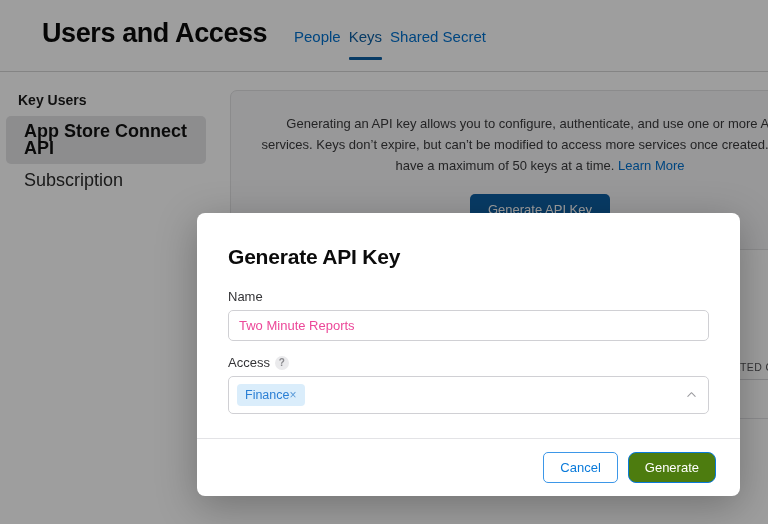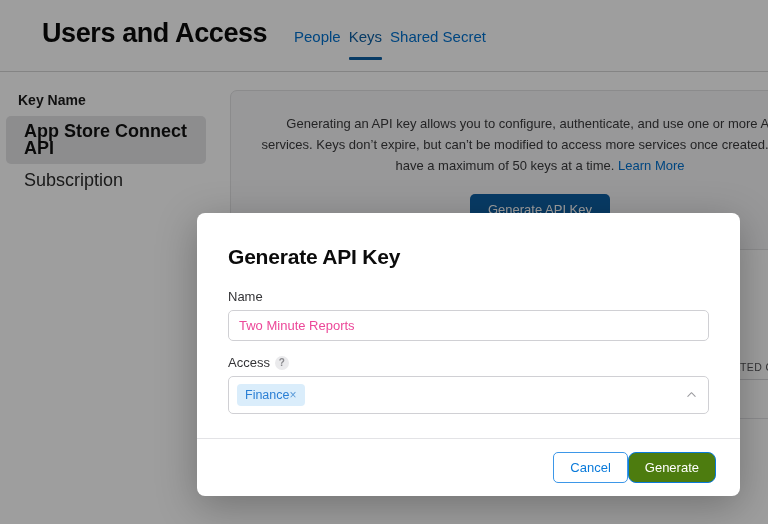--- a/index.html
+++ b/index.html
@@ -305,20 +305,21 @@
     align-items: center;
     justify-content: center;
   }
 
   .modal-footer {
     height: 58px;
     border-top: 1px solid #e3e3e6;
     display: flex;
     align-items: center;
     justify-content: flex-end;
+    gap: 10px;
     padding: 0 24px;
   }
 
   .btn-secondary {
     background: #ffffff;
     border: 1px solid #3d97e8;
     color: #0a7ada;
     border-radius: 5px;
     font-size: 13px;
     padding: 6px 16px;
@@ -347,21 +348,21 @@
   <div class="header">
     <div class="page-title">Users and Access</div>
     <div class="tabs">
       <div class="tab">People</div>
       <div class="tab active">Keys</div>
       <div class="tab">Shared Secret</div>
     </div>
   </div>
 
   <div class="sidebar">
-    <div class="sidebar-title">Key Name</div>
+    <div class="sidebar-title">Key Users</div>
     <div class="sidebar-item selected">App Store Connect API</div>
     <div class="sidebar-item">Subscription</div>
   </div>
 
   <div class="content">
     <div class="info-card">
       <div class="info-text">
         <span>Generating an API key allows you to configure, authenticate, and use one or more Apple services. Keys</span>
         <span>don’t expire, but can’t be modified to access more services once created. You can have a maximum of 50</span>
         <span>keys at a time.</span>

